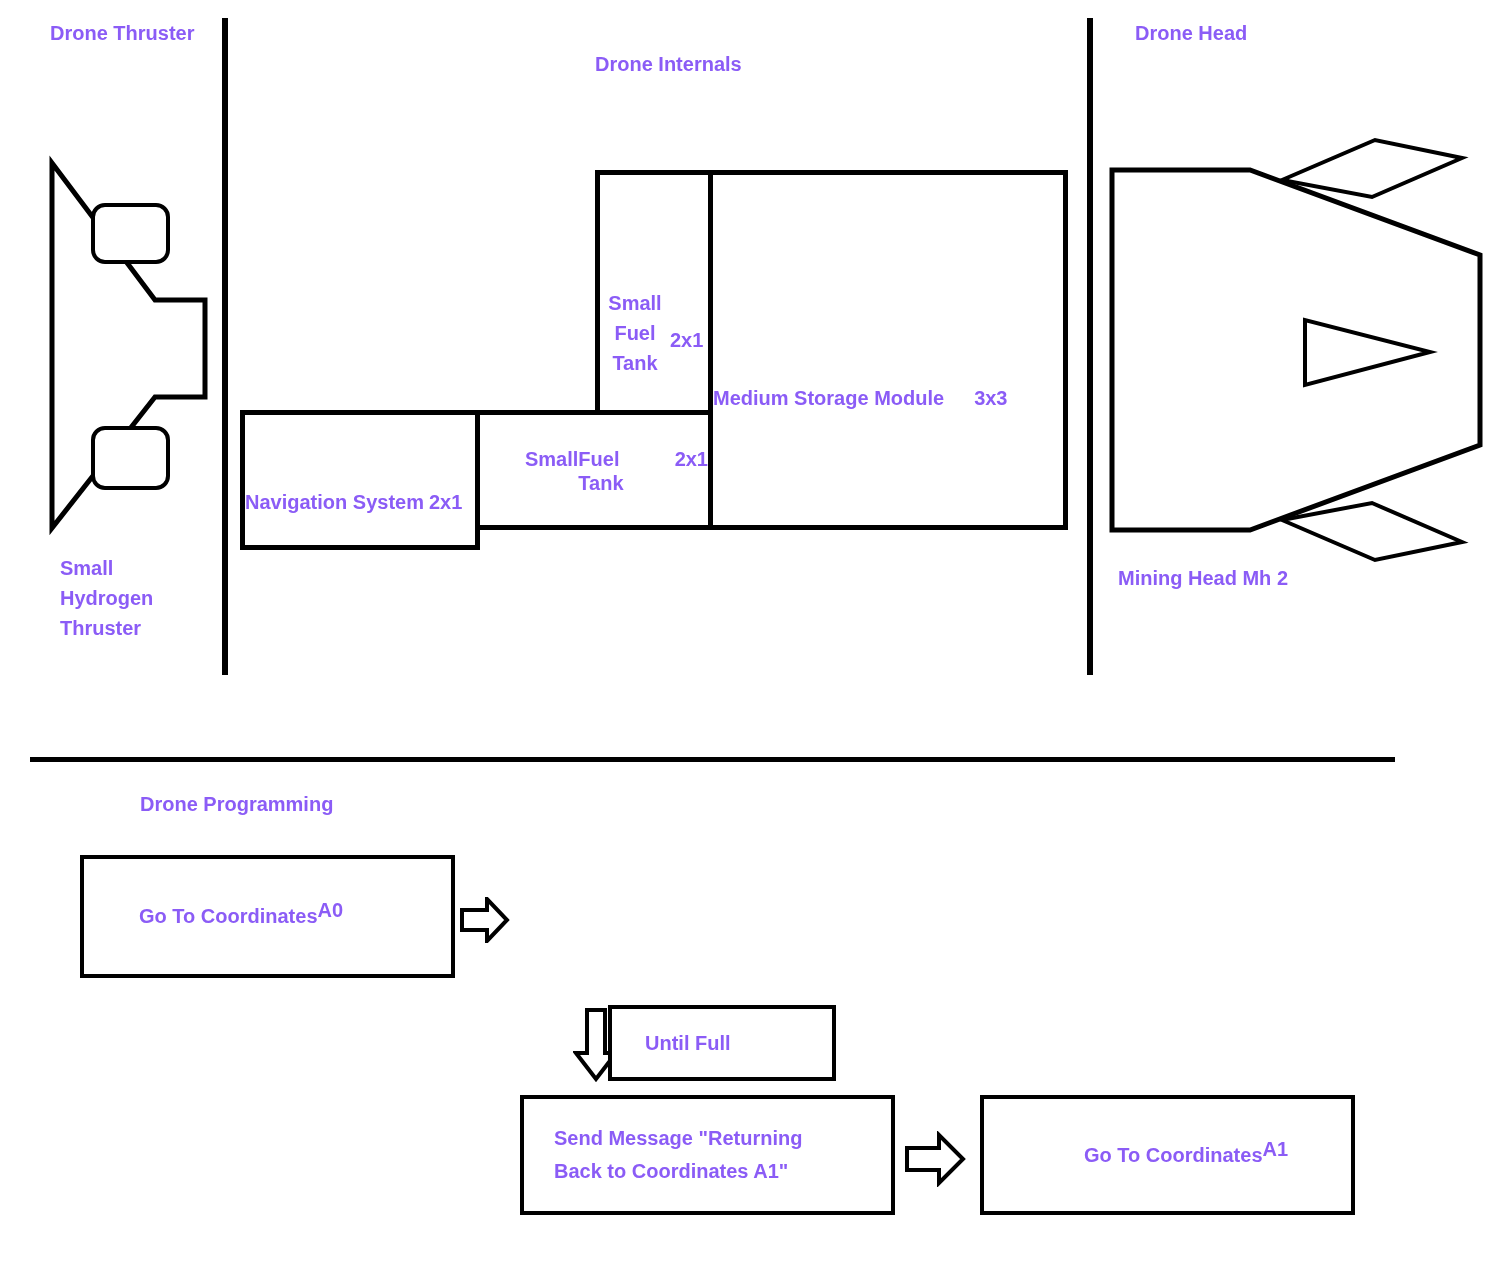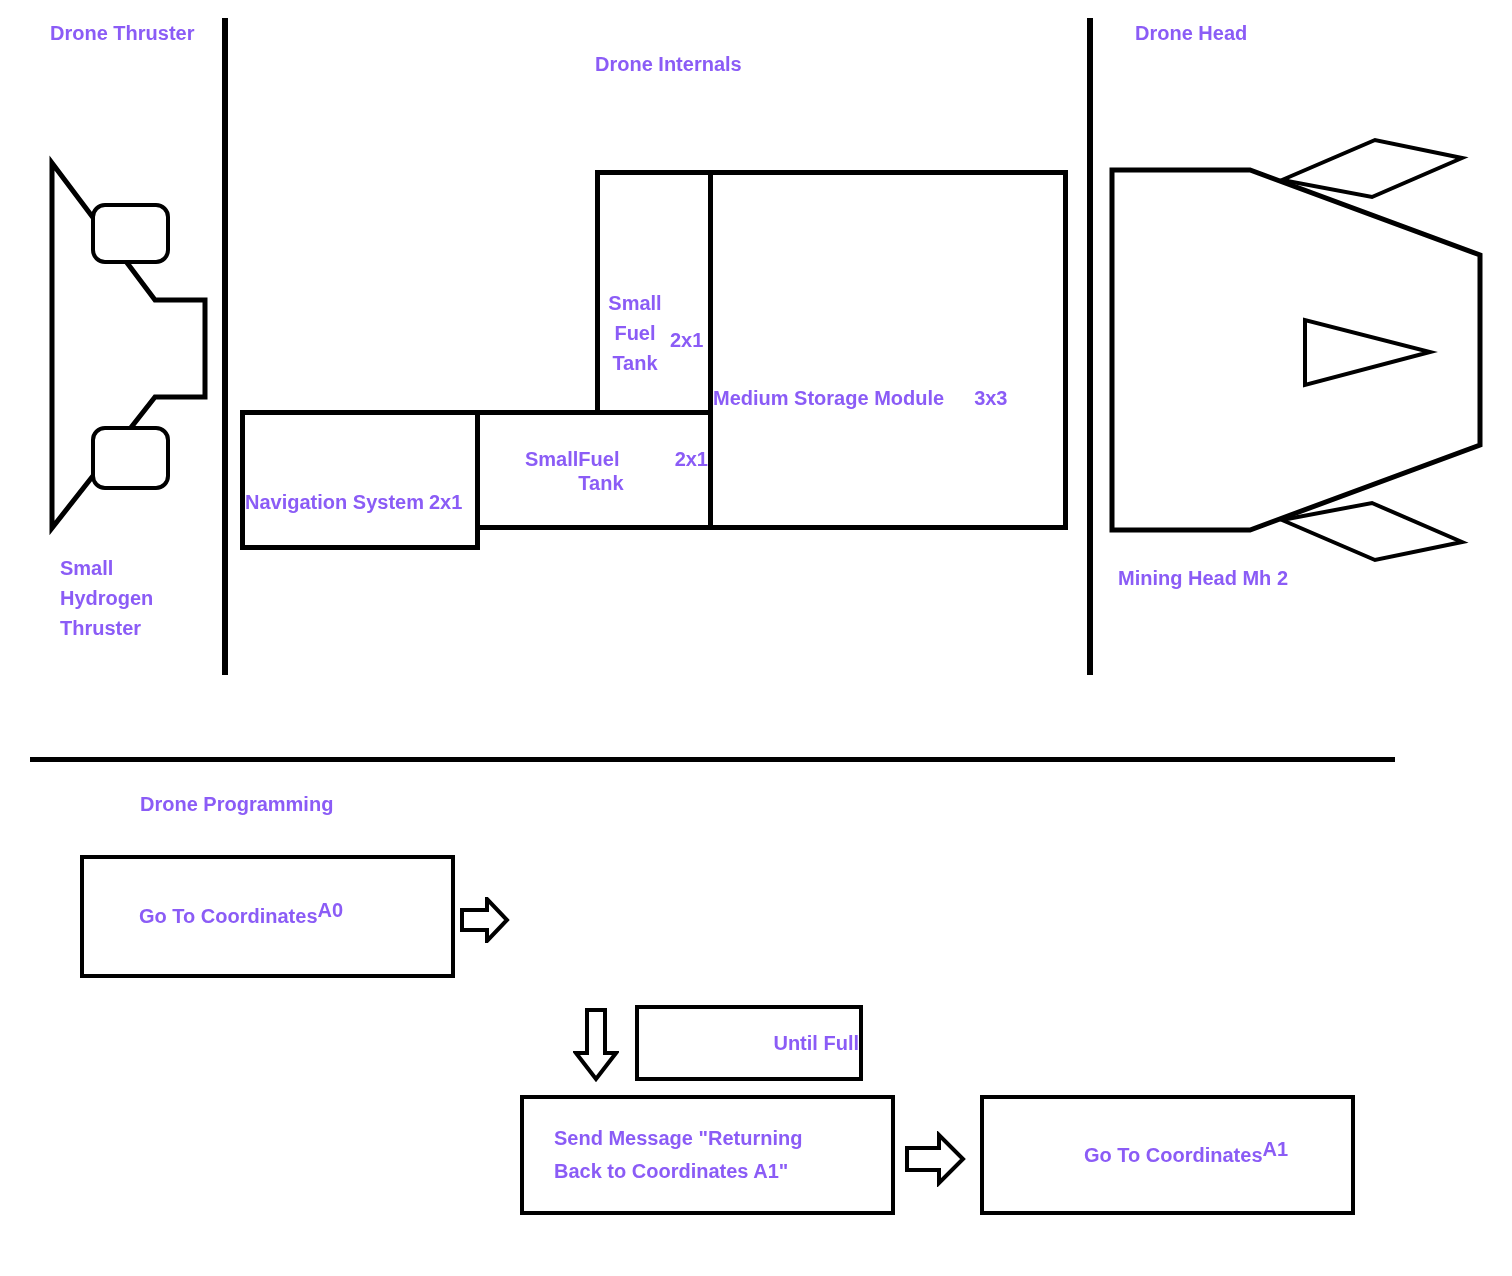--- a/index.html
+++ b/index.html
@@ -92,21 +92,21 @@
 
   <svg class="abs" style="left:460px; top:897px;" width="50" height="46" viewBox="0 0 50 46">
     <polygon points="2,13 27,13 27,2 47,23 27,44 27,33 2,33" fill="#ffffff" stroke="#000000" stroke-width="4"></polygon>
   </svg>
 
 
   <svg class="abs" style="left:573px; top:1008px;" width="46" height="74" viewBox="0 0 46 74">
     <polygon points="14,2 32,2 32,45 43,45 23,71 3,45 14,45" fill="#ffffff" stroke="#000000" stroke-width="4"></polygon>
   </svg>
 
-  <div class="flowbox abs" style="left:635px; top:1005px; width:228px; height:76px; padding-left:33px;justify-content:flex-end;">
+  <div class="flowbox abs" style="left:608px; top:1005px; width:228px; height:76px; padding-left:33px;">
     <span>Until Full</span>
   </div>
 
   <div class="flowbox abs" style="left:520px; top:1095px; width:375px; height:120px; padding-left:30px;">
     <div style="line-height:33px;">
       <div>Send Message "Returning</div>
       <div>Back to Coordinates A1"</div>
     </div>
   </div>
 

